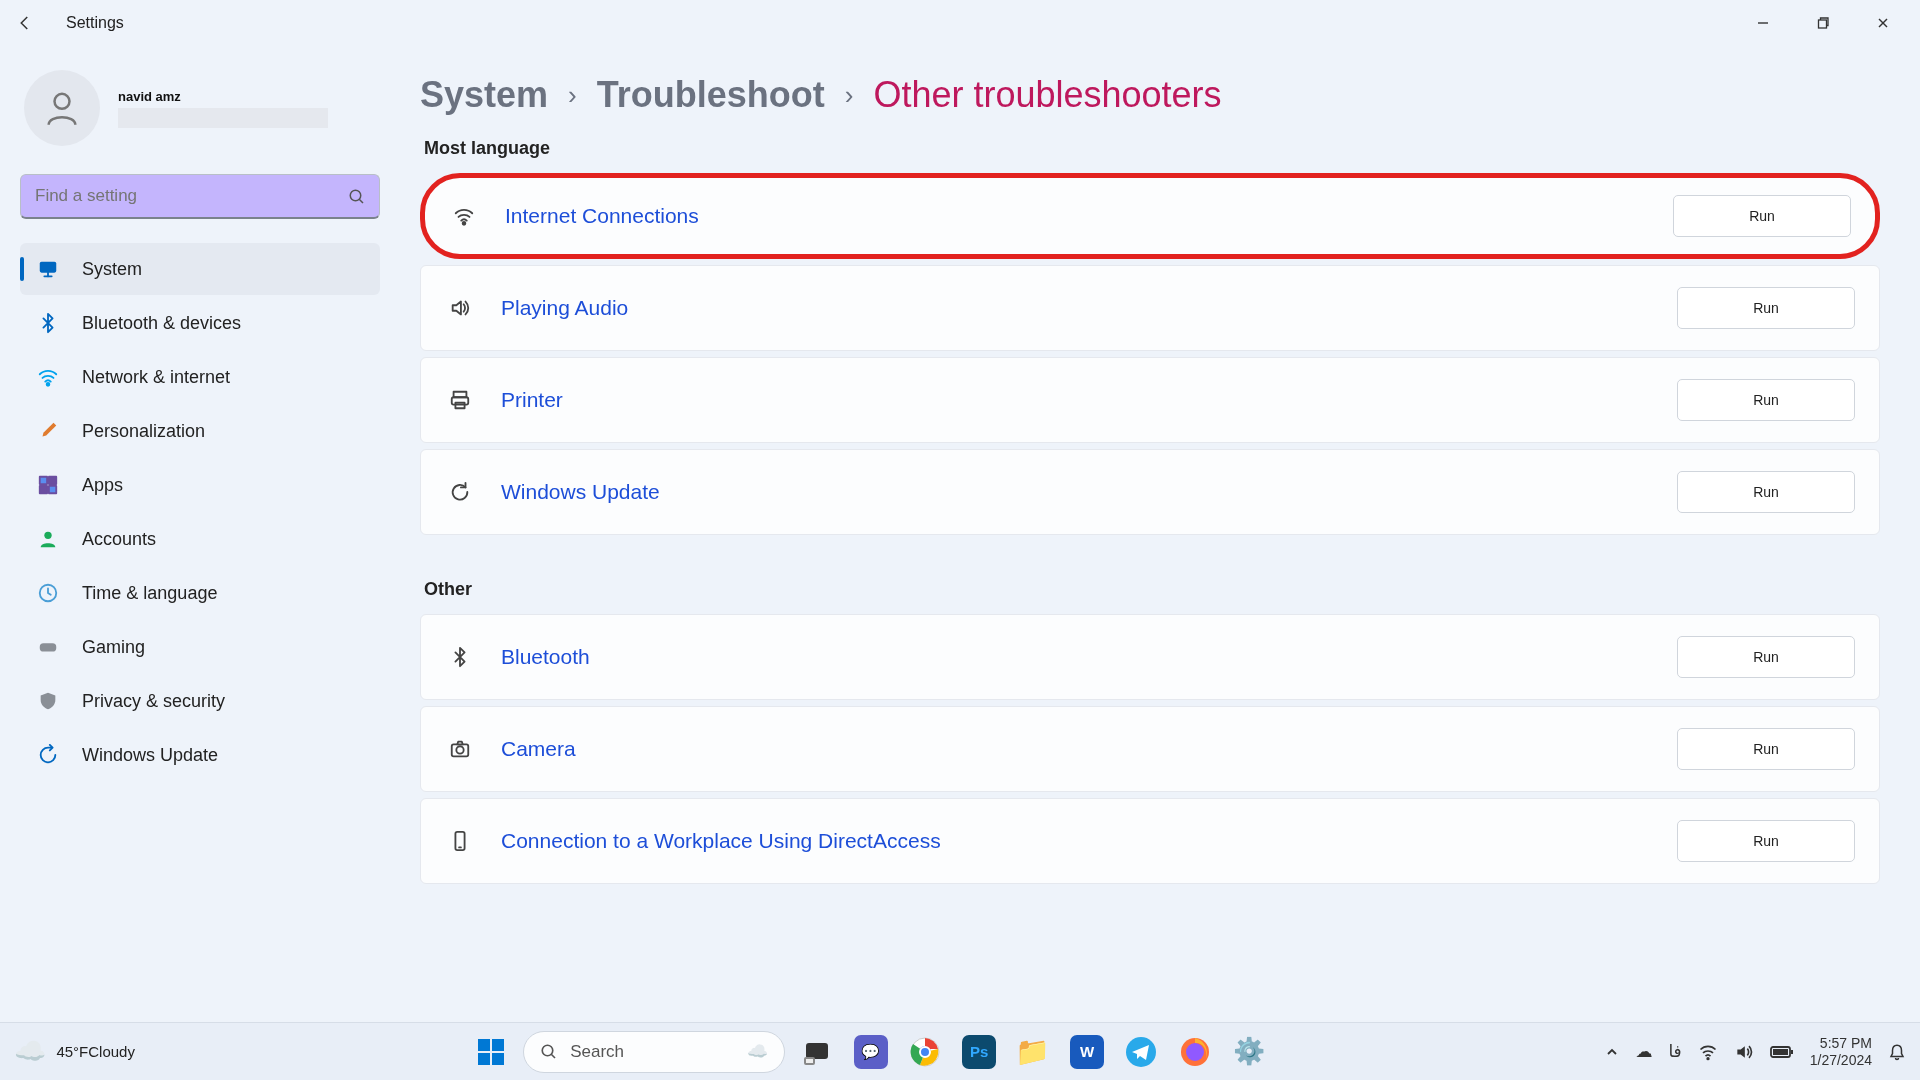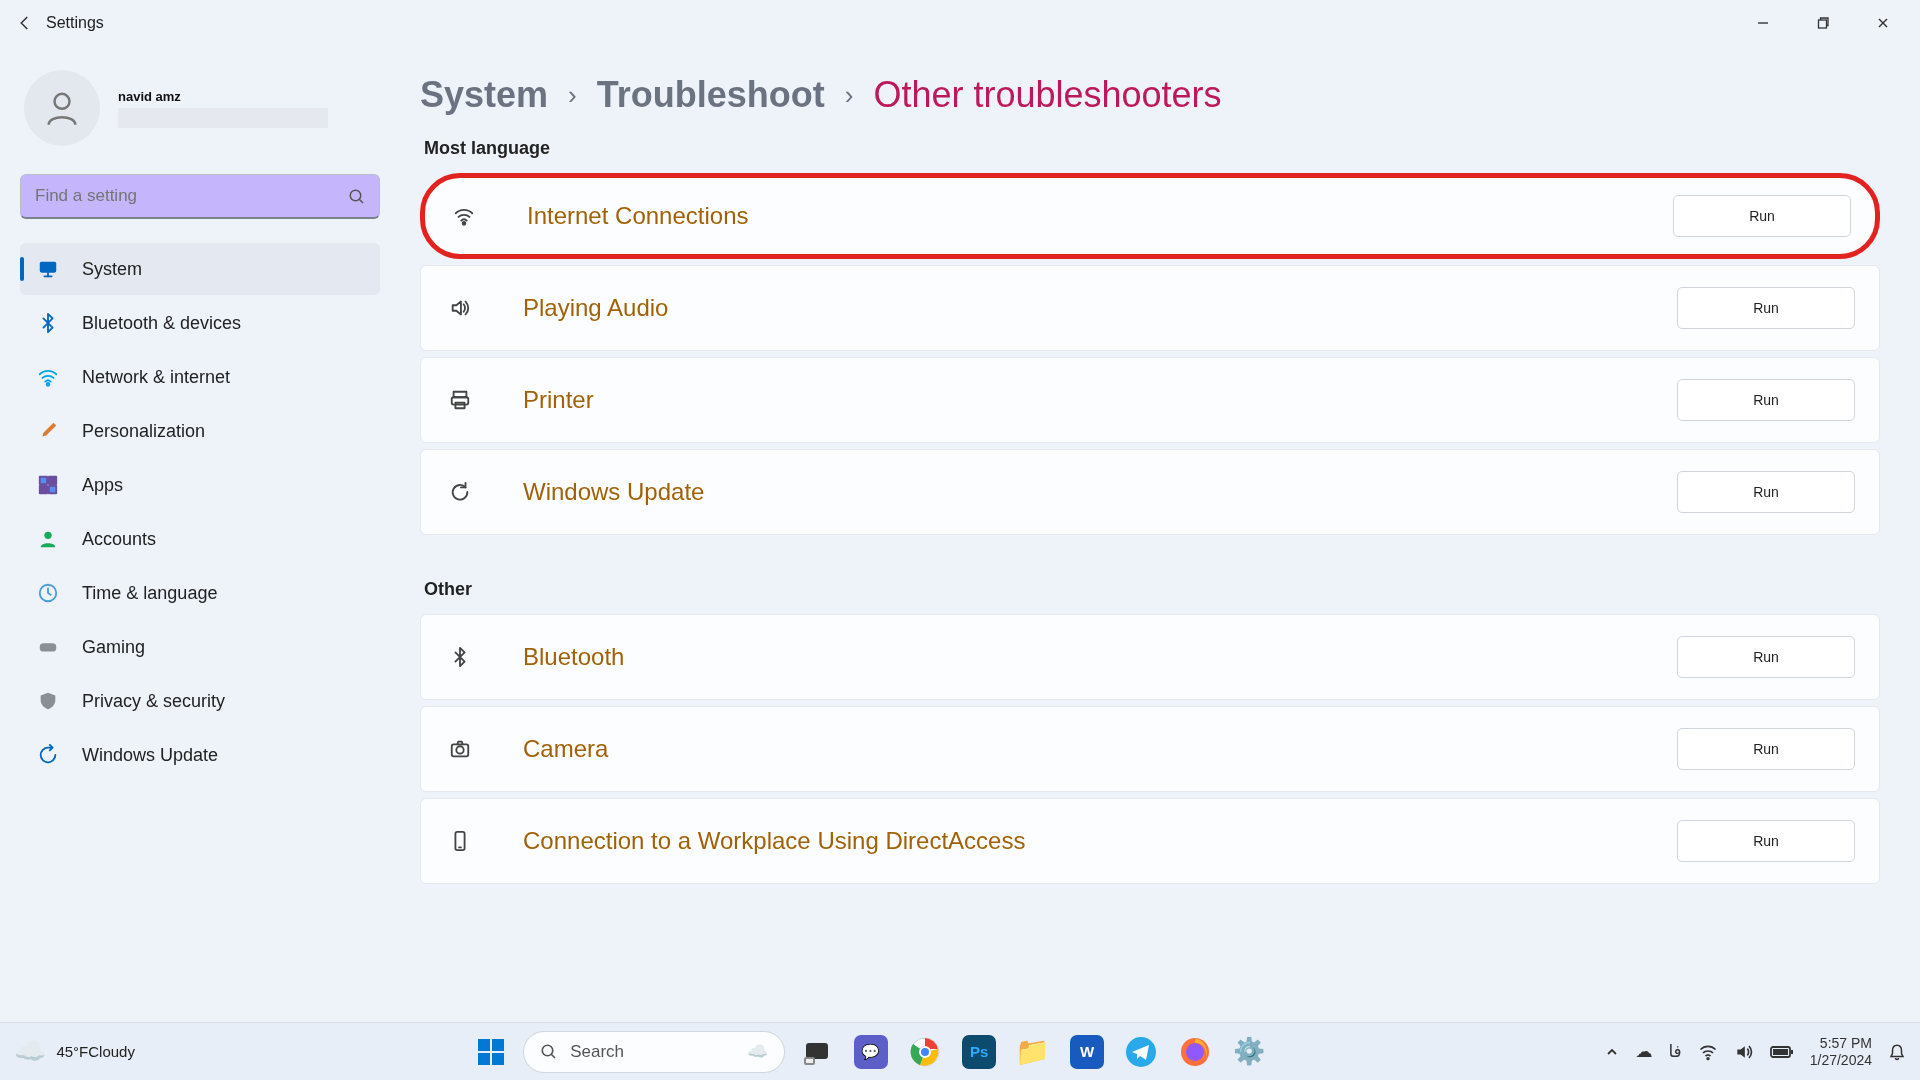--- a/index.html
+++ b/index.html
@@ -3,21 +3,21 @@
 <meta charset="utf-8">
 <style>
 * { margin: 0; padding: 0; box-sizing: border-box; font-family: "Segoe UI", sans-serif; }
 html, body { width: 1920px; height: 1080px; overflow: hidden; background: #eef3fa; }
 
 .window { width: 100%; height: 100%; display: flex; flex-direction: column; }
 
 
 .titlebar { height: 46px; display: flex; align-items: center; padding: 0 8px; }
 .titlebar .back-arrow { width: 34px; height: 34px; display: flex; align-items: center; justify-content: center; cursor: pointer; color: #333; font-size: 18px; }
-.titlebar .title { font-size: 16px; color: #222; margin-left: 4px; }
+.titlebar .title { font-size: 16px; color: #222; margin-left: 24px; }
 .titlebar .win-controls { margin-left: auto; display: flex; gap: 2px; }
 .titlebar .win-btn { width: 58px; height: 36px; display: flex; align-items: center; justify-content: center; font-size: 14px; cursor: pointer; color: #333; }
 .titlebar .win-btn svg { width: 14px; height: 14px; }
 
 .body { flex: 1; display: flex; overflow: hidden; }
 
 
 .sidebar { width: 400px; padding: 10px 20px 0 20px; display: flex; flex-direction: column; }
 .user-row { display: flex; align-items: center; gap: 18px; margin: 14px 0 28px 4px; }
 .avatar { width: 76px; height: 76px; border-radius: 50%; background: #e3e7ee; display: flex; align-items: center; justify-content: center; }
@@ -40,21 +40,21 @@
 .breadcrumb { display: flex; align-items: center; gap: 20px; margin: 28px 0 22px 0; }
 .breadcrumb .crumb { font-size: 36px; color: #6b7280; font-weight: 600; cursor: pointer; }
 .breadcrumb .crumb.current { color: #be185d; cursor: default; font-weight: 400; }
 .breadcrumb .sep { font-size: 26px; color: #6b7280; }
 
 .section-title { font-size: 18px; font-weight: 600; color: #222; margin: 8px 0 14px 4px; }
 
 .card { background: #fcfdfe; border: 1px solid #e5e8ee; border-radius: 6px; height: 86px; display: flex; align-items: center; padding: 0 24px; margin-bottom: 6px; }
 .card.highlighted { border: 5px solid #e2221f; border-radius: 40px; }
 .card .card-icon { width: 30px; height: 30px; display: flex; align-items: center; justify-content: center; color: #444; margin-right: 26px; }
-.card .card-label { font-size: 24px; color: #a16207; margin-left: 22px; }
+.card .card-label { font-size: 21px; color: #1d4ed8; }
 .card .run-btn { margin-left: auto; width: 178px; height: 42px; border: 1px solid #d0d5dc; border-radius: 5px; background: #fff; font-size: 14px; color: #222; cursor: pointer; }
 
 .section-gap { height: 30px; }
 
 
 .taskbar { height: 58px; background: #e8eef7; border-top: 1px solid #d6dde7; display: flex; align-items: center; padding: 0 14px; }
 .weather { display: flex; align-items: center; gap: 10px; }
 .weather-icon { font-size: 26px; }
 .weather-text { display: flex; flex-direction: row; line-height: 1.15; font-size: 15px; color: #222; }
 .task-center { flex: 1; display: flex; align-items: center; justify-content: center; gap: 10px; }

